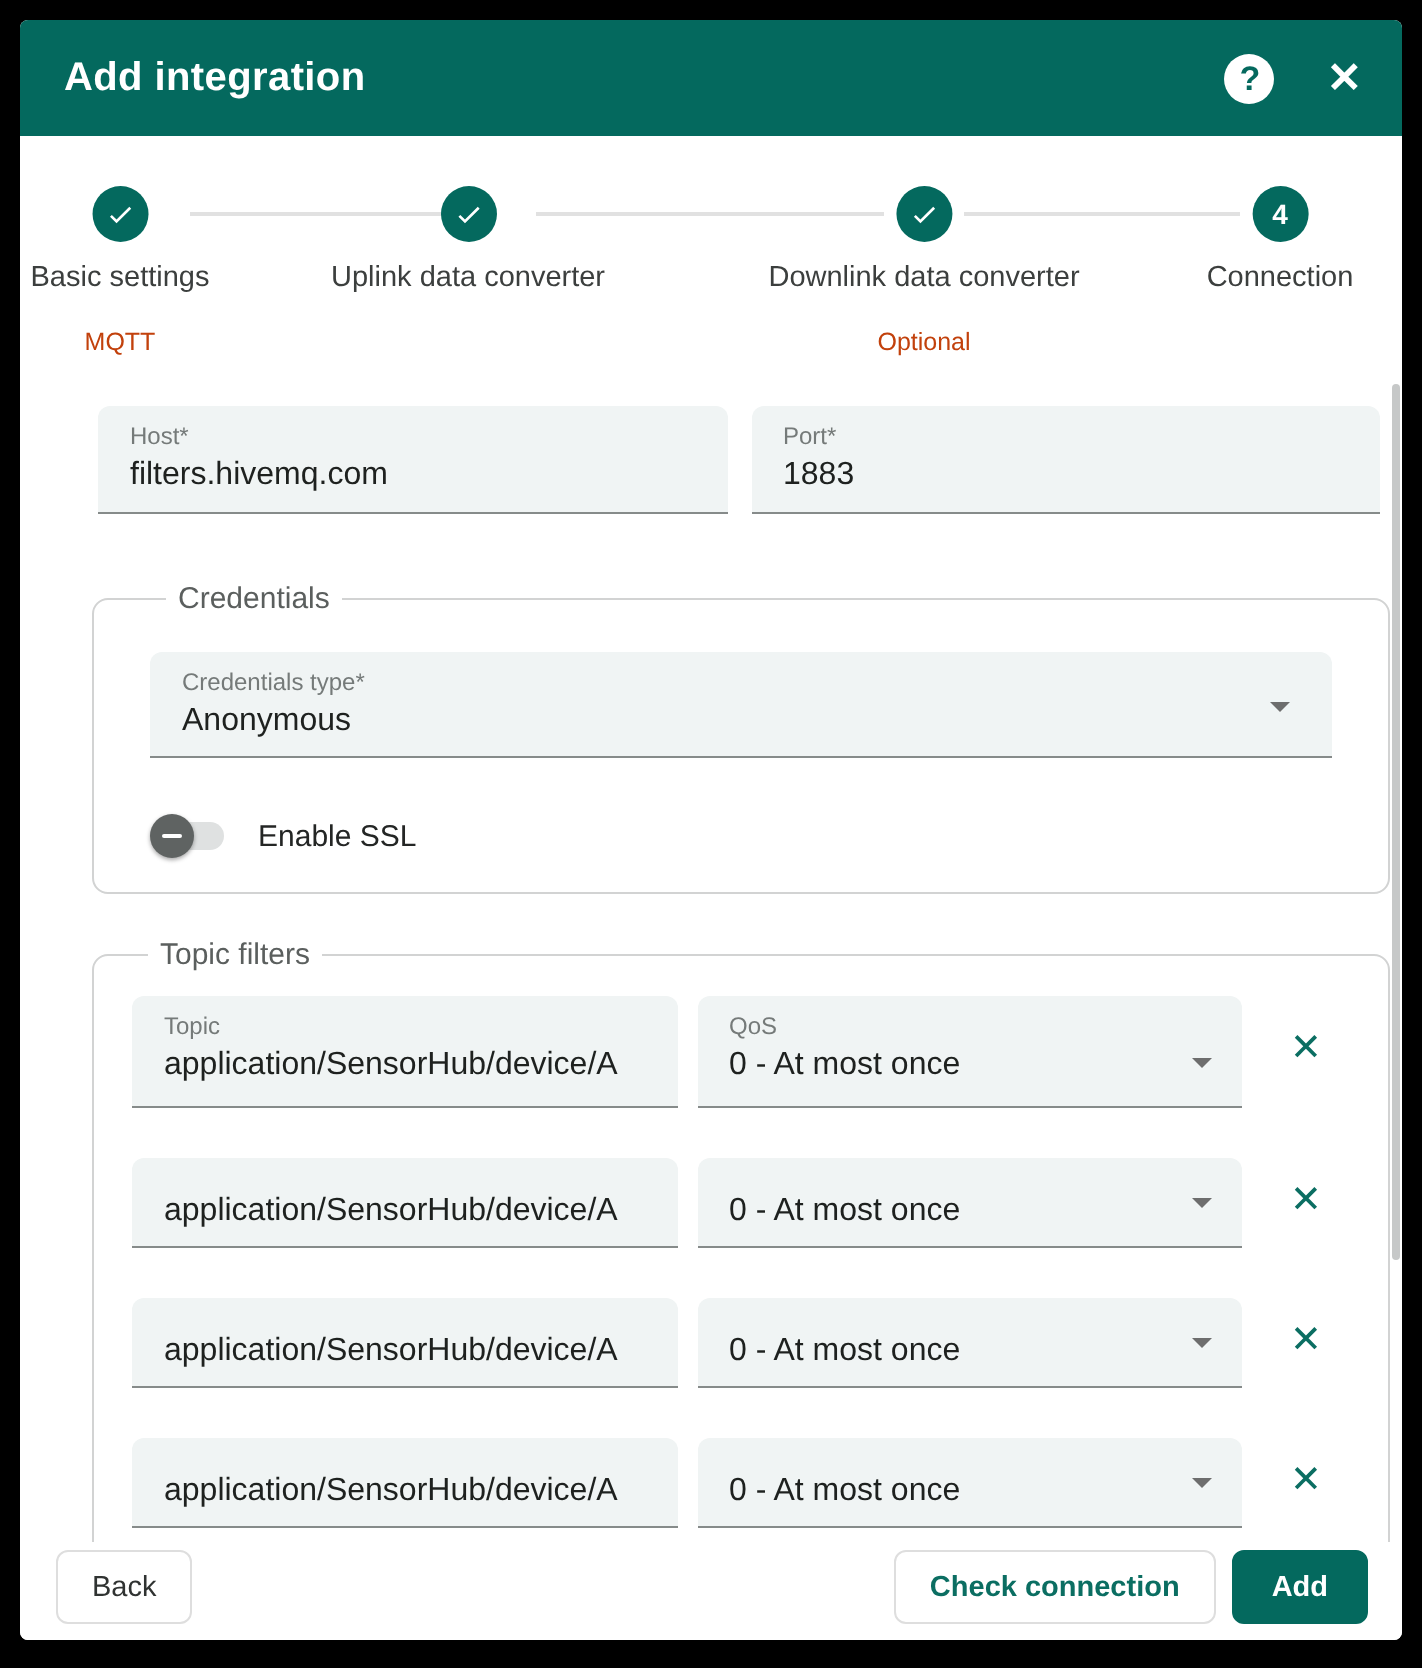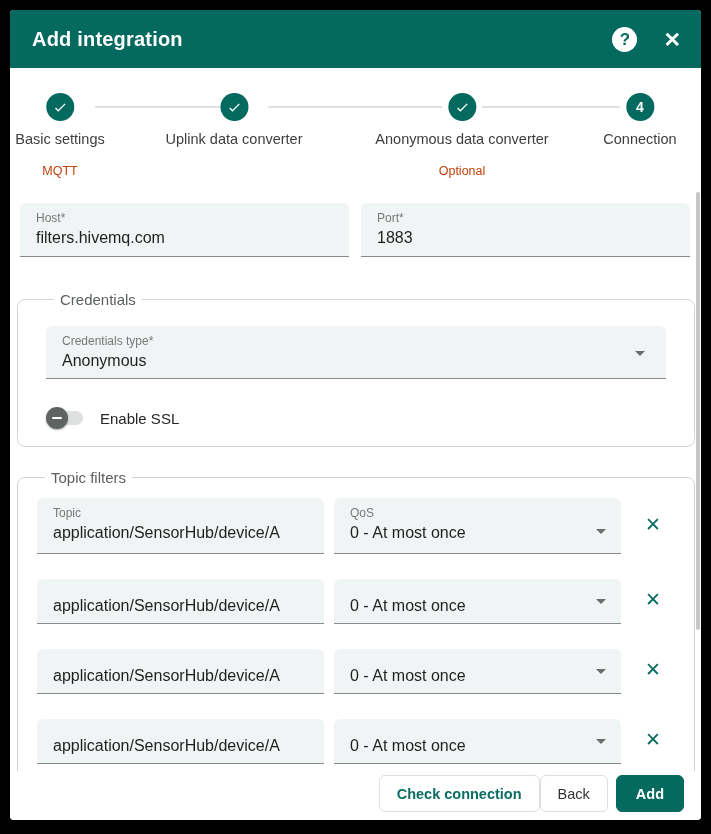--- a/index.html
+++ b/index.html
@@ -24,21 +24,21 @@
   .connector { position:absolute; height:2px; background:#e1e1e1; top:38px; }
   .step { position:absolute; top:25px; transform:translateX(-50%); text-align:center; }
   .step-circle { width:28px; height:28px; border-radius:50%; background:#04695e; margin:0 auto;
                  display:flex; align-items:center; justify-content:center; cursor:pointer; }
   .step-circle svg { width:16px; height:16px; }
   .step-num { color:#fff; font-size:14px; font-weight:bold; }
   .step-label { margin-top:10px; font-size:14.5px; color:#3c3f3e; white-space:nowrap; }
   .step-sub { margin-top:17px; font-size:12.5px; color:#c2410c; white-space:nowrap; min-height:14px; }
 
   
-  .content { height:581px; overflow:hidden; position:relative; flex:0 0 auto; background:#fff; }
+  .content { height:581px; overflow:hidden; position:relative; flex:0 0 auto; background:#fff;padding-left:29px; }
   .scroll-thumb { position:absolute; right:1px; top:2px; width:4px; height:438px;
                   background:#c6c8c8; border-radius:2px; }
 
   .field { background:#f0f4f4; border-radius:6px 6px 0 0; border-bottom:1.5px solid #868b8a;
            padding:8px 16px 8px 16px; position:relative; cursor:text; }
   .flabel { font-size:12px; color:#757a79; white-space:nowrap; }
   .fvalue { font-size:16px; color:#1e211f; margin-top:4px; white-space:nowrap; overflow:hidden; }
   .field.nolabel { height:45px; display:flex; align-items:flex-end; }
   .field.nolabel .fvalue { margin-top:0; }
   .sel-arrow { position:absolute; right:15px; bottom:19px; width:0; height:0;
@@ -123,21 +123,21 @@
         <div class="step-label">Uplink data converter</div>
         <div class="step-sub"></div>
       </div>
 
       <div class="step" style="left:452px;">
         <div class="step-circle">
           <svg viewBox="0 0 24 24">
               <path d="M9 16.2l-3.5-3.5-1.4 1.4L9 19 20 8l-1.4-1.4z" fill="#fff"></path>
             </svg>
         </div>
-        <div class="step-label">Anonymous data converter</div>
+        <div class="step-label">Downlink data converter</div>
         <div class="step-sub">Optional</div>
       </div>
 
       <div class="step" style="left:630px;">
         <div class="step-circle">
           <span class="step-num">4</span>
         </div>
         <div class="step-label">Connection</div>
         <div class="step-sub"></div>
       </div>
@@ -221,19 +221,19 @@
           </div>
           <button class="del-btn">✕</button>
         </div>
 
       </fieldset>
 
       <div class="scroll-thumb"></div>
     </div>
 
     <div class="ftr">
+      <button class="btn btn-back">Back</button>
       <button class="btn btn-check">Check connection</button>
-      <button class="btn btn-back">Back</button>
       <button class="btn btn-add">Add</button>
     </div>
 
   </div>
 </div>
 
 </body></html>

